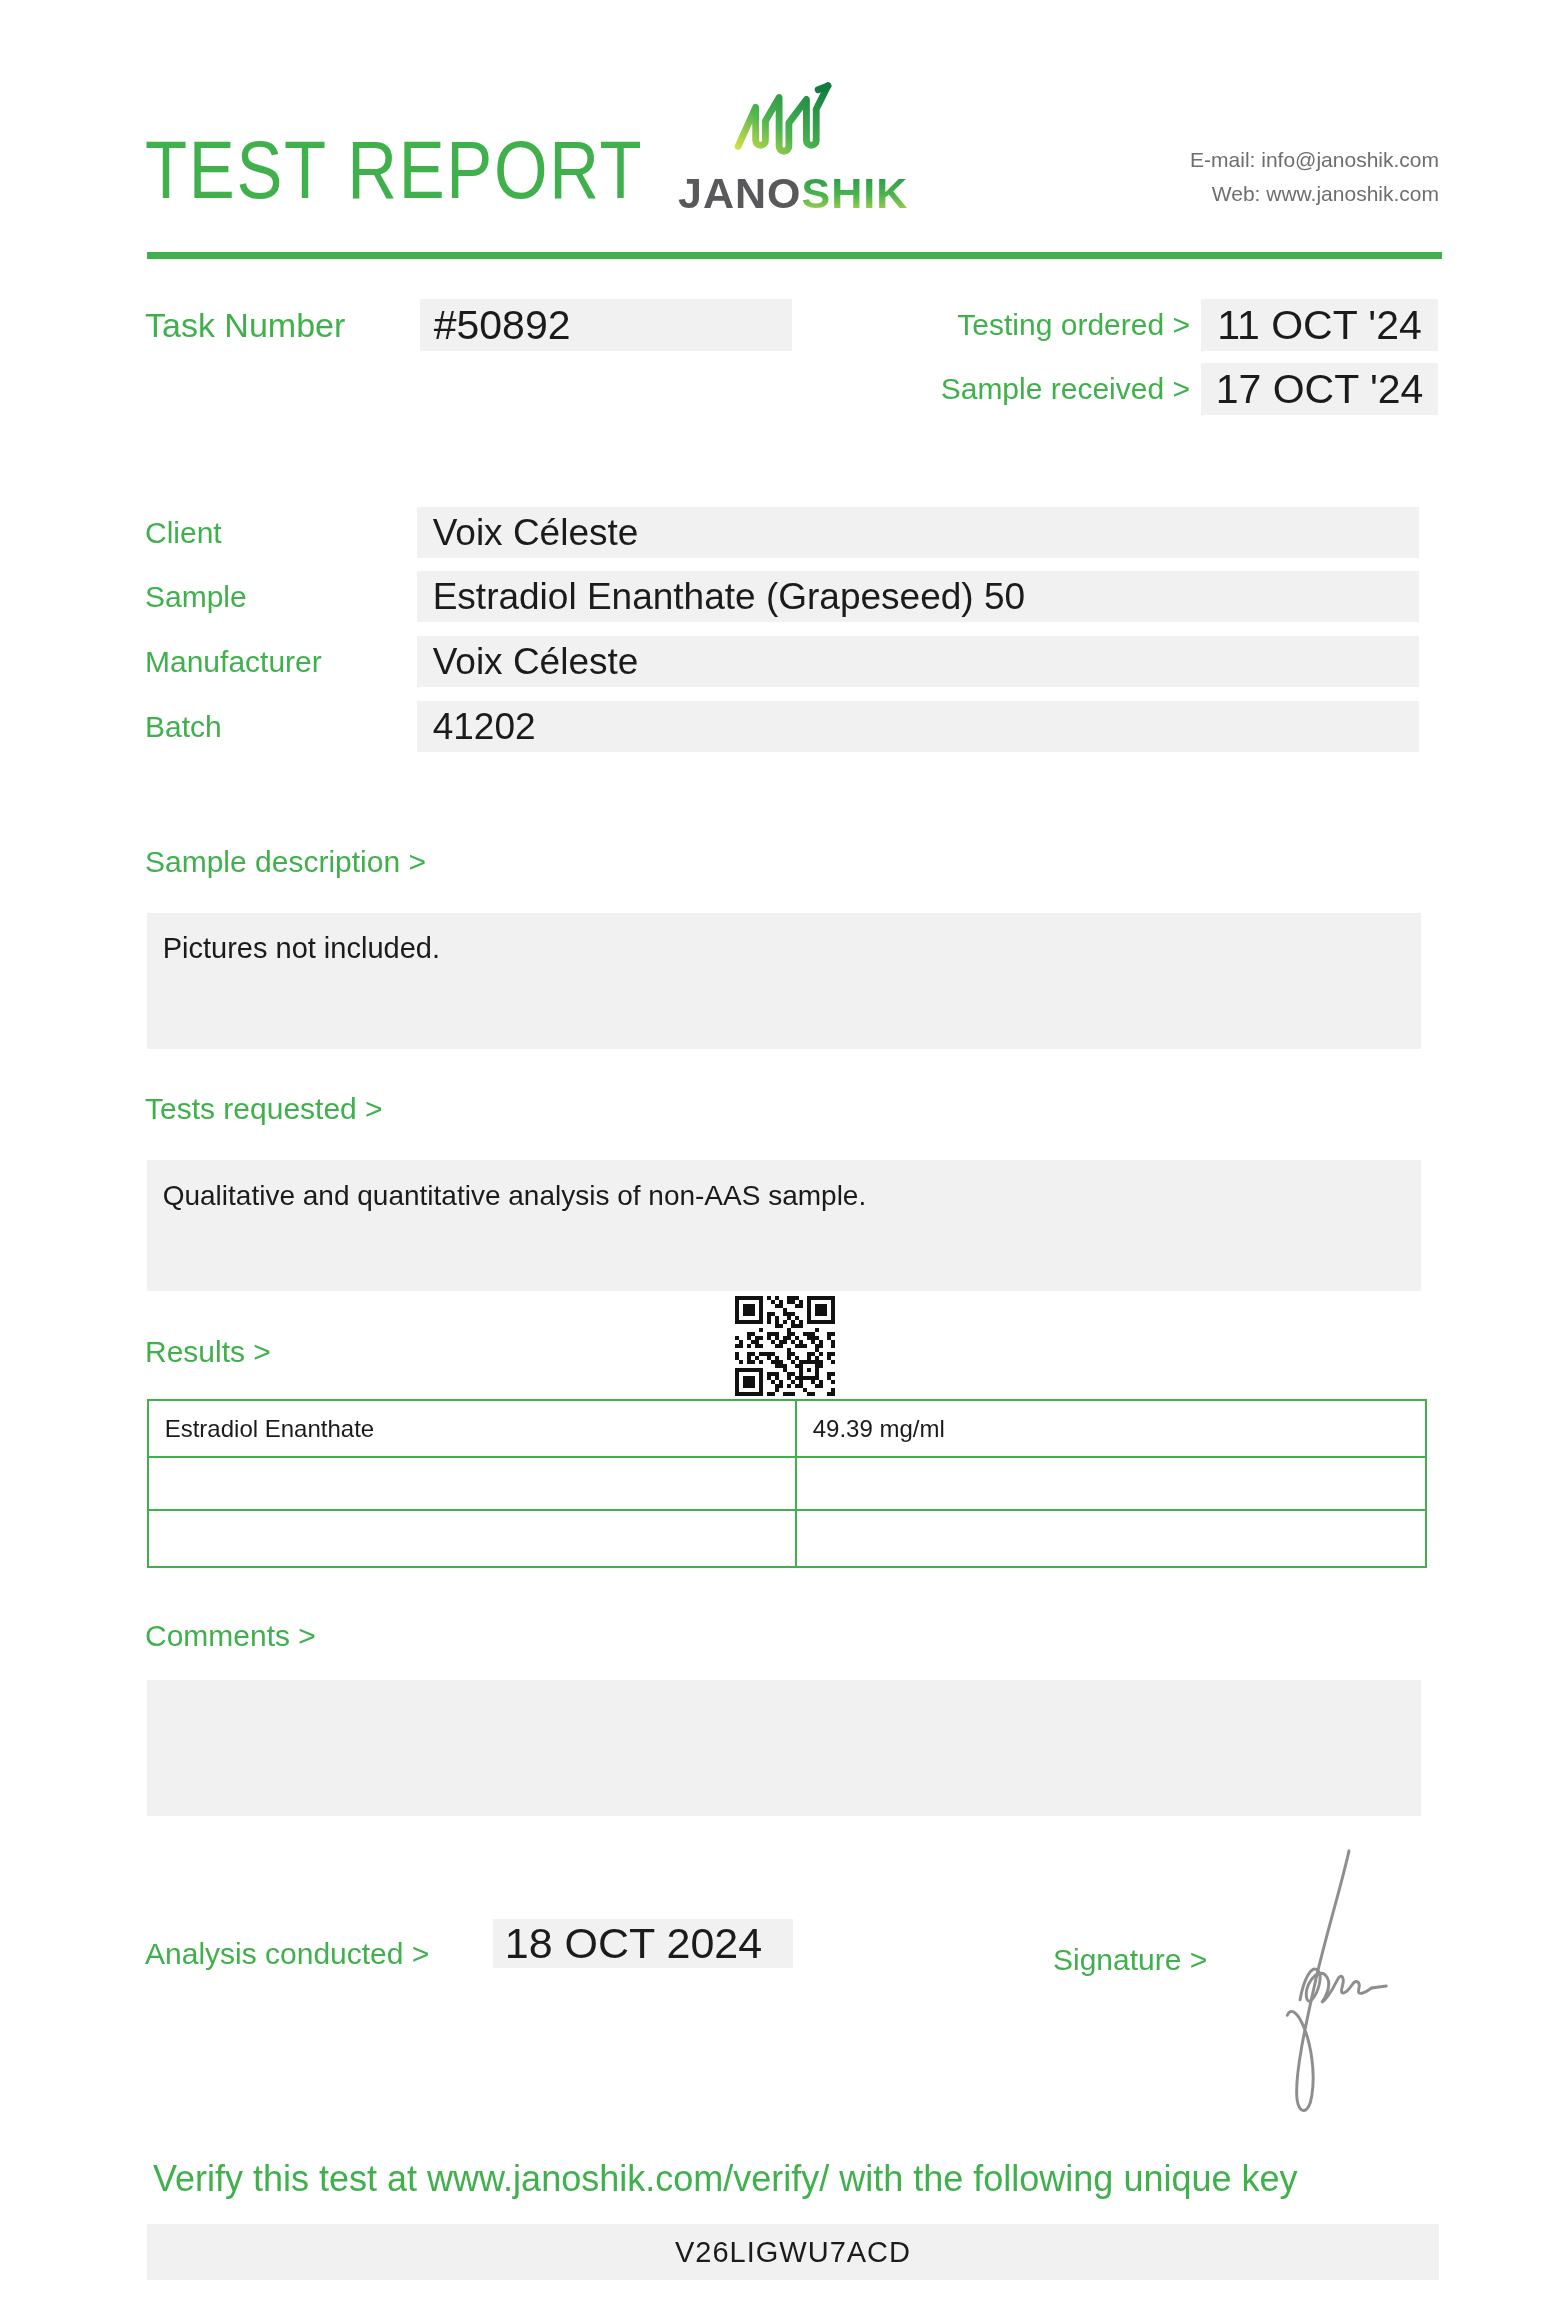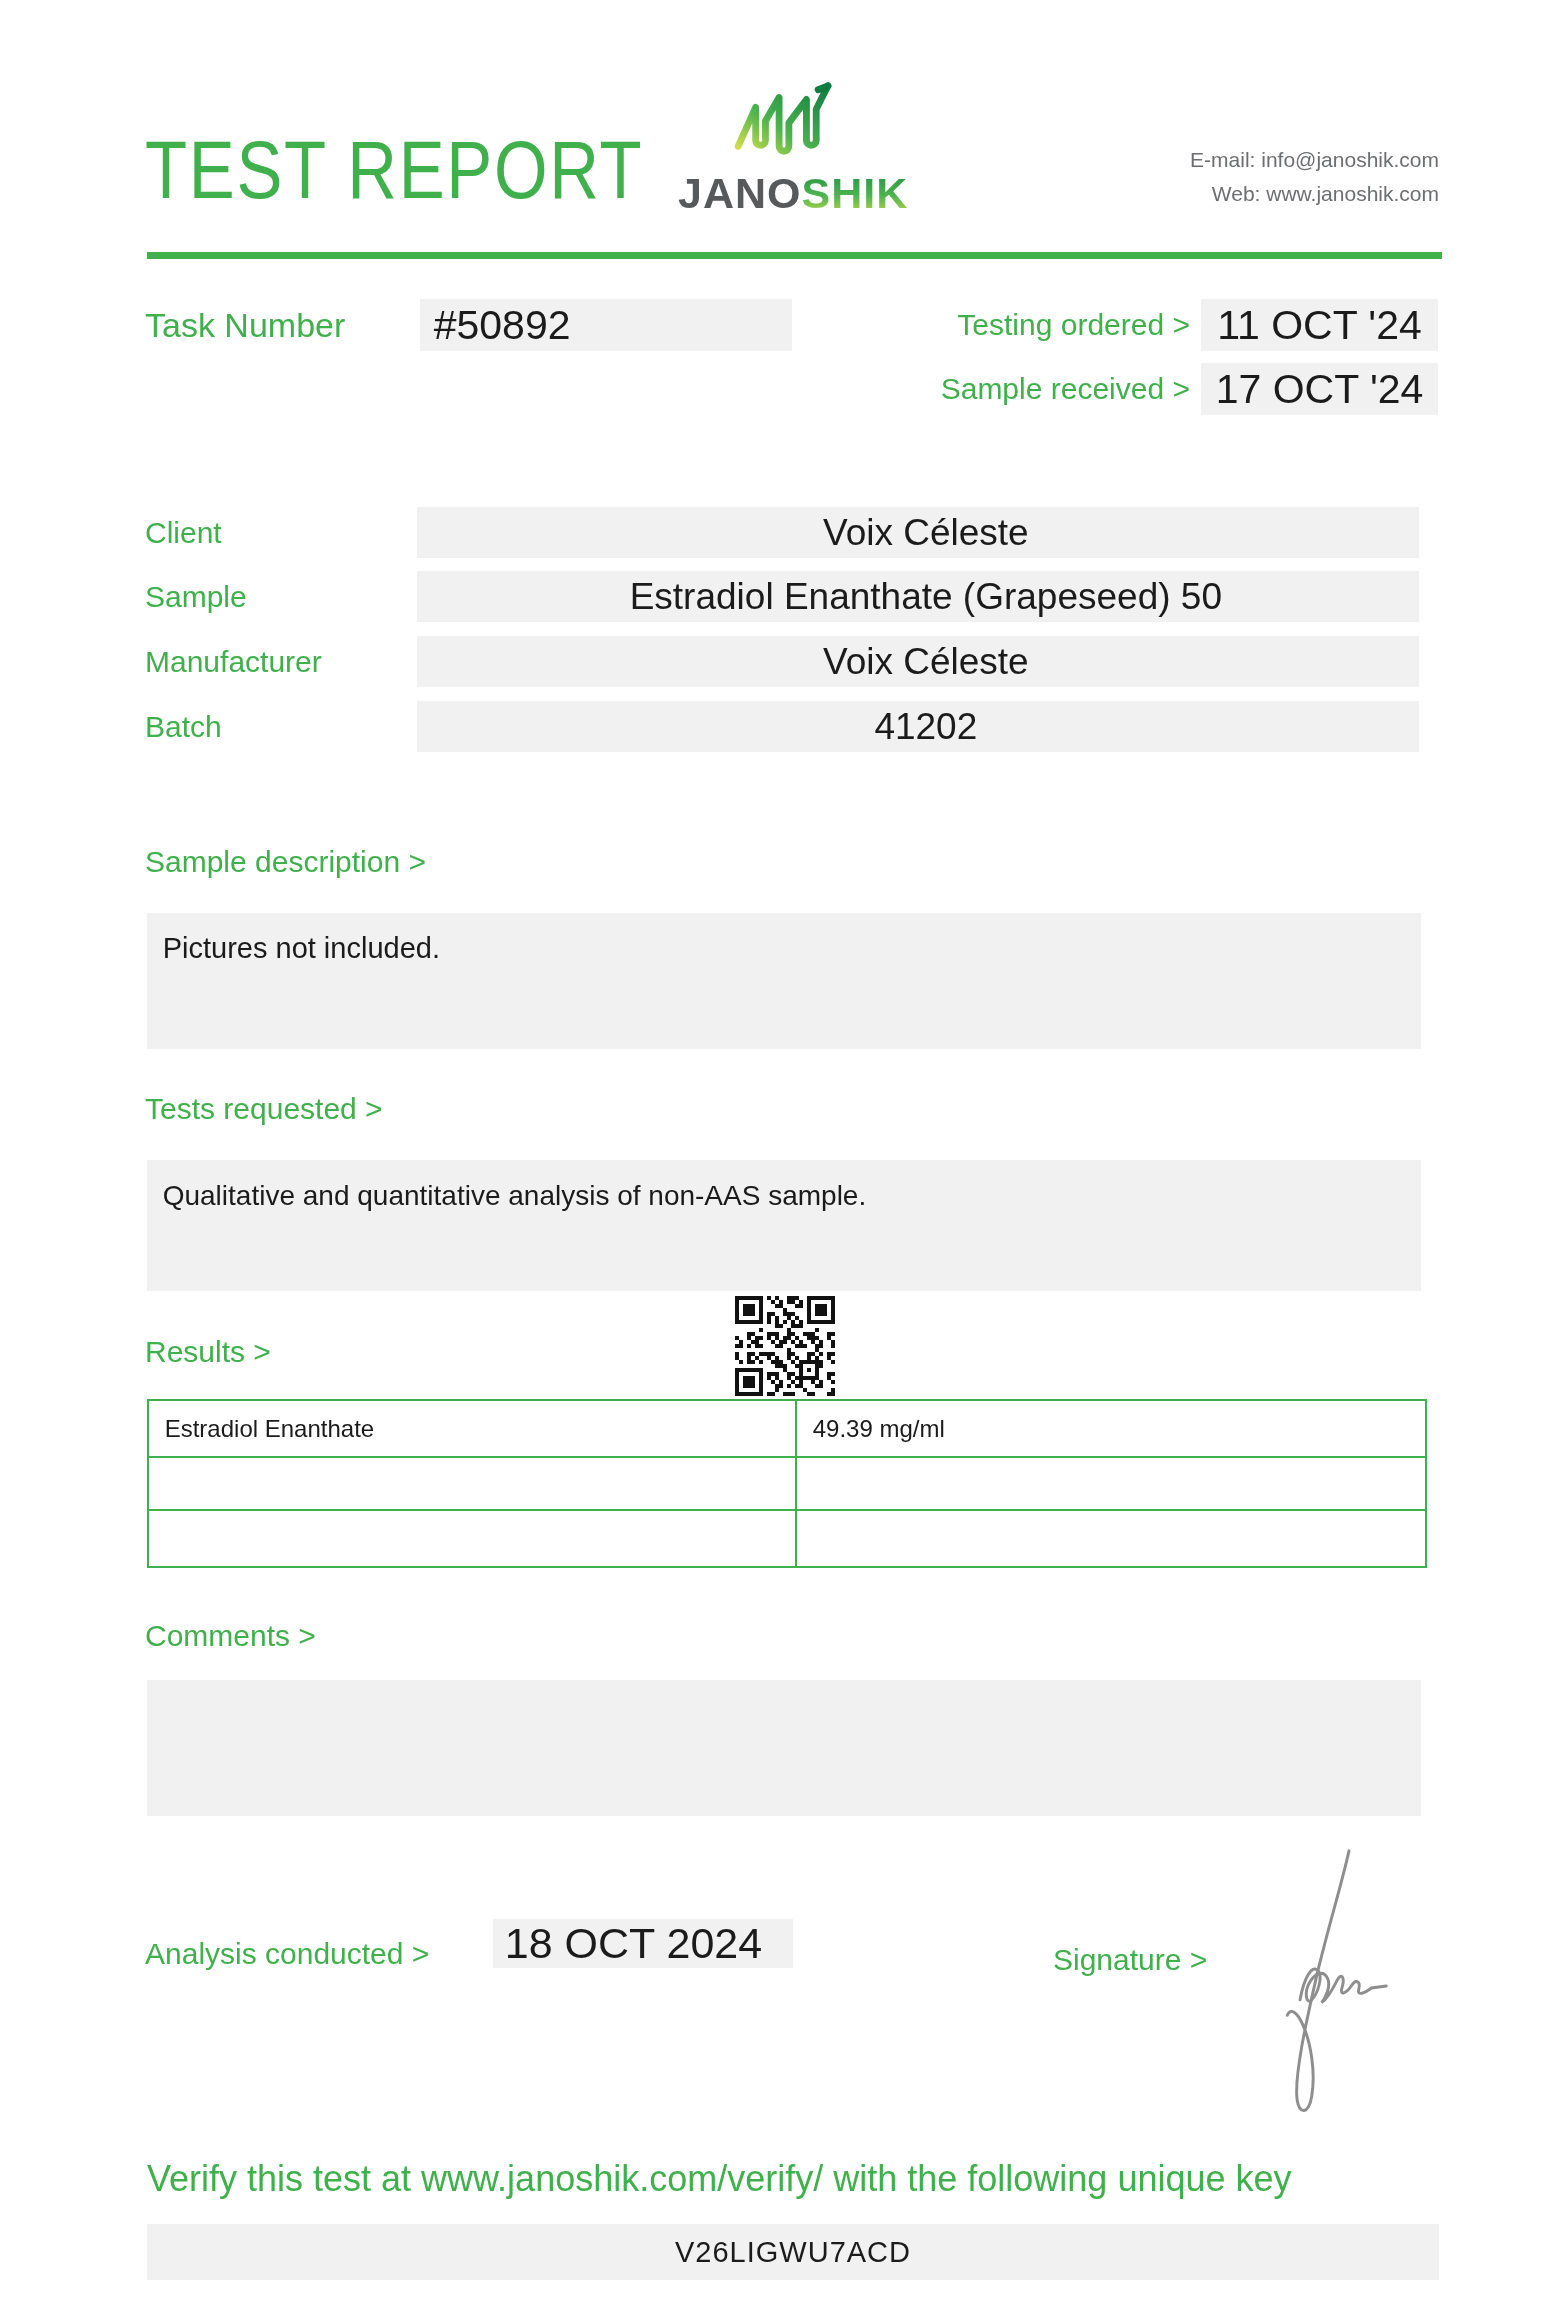--- a/index.html
+++ b/index.html
@@ -37,21 +37,21 @@
   
   .task-label{position:absolute;left:145px;top:299px;height:52px;line-height:52px;font-size:34px;}
   .task-box{position:absolute;left:420px;top:299px;width:372px;height:52px;line-height:52px;
     padding-left:13.7px;box-sizing:border-box;font-size:41px;}
   .ordered-label{position:absolute;right:378px;top:299px;height:52px;line-height:52px;font-size:30px;white-space:nowrap;}
   .ordered-box{position:absolute;left:1201px;top:299px;width:237px;height:52px;line-height:52px;text-align:center;font-size:41px;}
   .received-label{position:absolute;right:378px;top:363px;height:52px;line-height:52px;font-size:30px;white-space:nowrap;}
   .received-box{position:absolute;left:1201px;top:363px;width:237px;height:52px;line-height:52px;text-align:center;font-size:41px;}
 
   
-  .detail-row{position:absolute;left:145px;width:1274px;height:51px;text-align:center;}
+  .detail-row{position:absolute;left:145px;width:1274px;height:51px;}
   .detail-row .dlabel{position:absolute;left:0;top:0;height:51px;line-height:51px;font-size:30px;}
   .detail-row .dvalue{position:absolute;left:272px;right:0;top:0;height:51px;line-height:51px;
     padding-left:15.7px;font-size:37px;}
   .row-client{top:507px;} .row-sample{top:571px;} .row-manufacturer{top:636px;} .row-batch{top:701px;}
 
   
   .sec-head{position:absolute;left:145px;font-size:30px;color:var(--green,#3fb04b);white-space:nowrap;}
   .sd-head{top:845px;} .tr-head{top:1092px;} .res-head{top:1335px;} .com-head{top:1619px;}
   .big-box{position:absolute;left:147px;width:1274px;box-sizing:border-box;
     padding:15.7px 17.6px 0 15.7px;font-size:29px;line-height:39px;}
@@ -72,21 +72,21 @@
   .results-table .c2{border-left:2.9px solid var(--green,#3fb04b);}
   .results-table .r2,.results-table .r3{border-top:2.9px solid var(--green,#3fb04b);}
 
   
   .analysis-label{position:absolute;left:145px;top:1919px;height:49px;line-height:49px;font-size:30px;white-space:nowrap;margin-top:10px;}
   .analysis-box{position:absolute;left:493px;top:1919px;width:300px;height:49px;line-height:49px;
     padding-left:11.8px;box-sizing:border-box;font-size:43px;white-space:nowrap;}
   .sig-label{position:absolute;left:1053px;top:1943px;font-size:30px;white-space:nowrap;}
   .signature{position:absolute;left:1247px;top:1843px;width:157px;height:284px;}
 
-  .verify-head{position:absolute;left:147px;top:2158px;width:1294px;font-size:36px;
+  .verify-head{position:absolute;left:153px;top:2158px;width:1294px;font-size:36px;
     color:var(--green,#3fb04b);white-space:nowrap;}
   .key-box{position:absolute;left:147px;top:2224px;width:1292px;height:56px;line-height:56px;
     text-align:center;font-size:29px;letter-spacing:1px;}
 </style>
 </head>
 <body>
 
 <div class="page">
 
   <div class="report-title">TEST REPORT</div>

